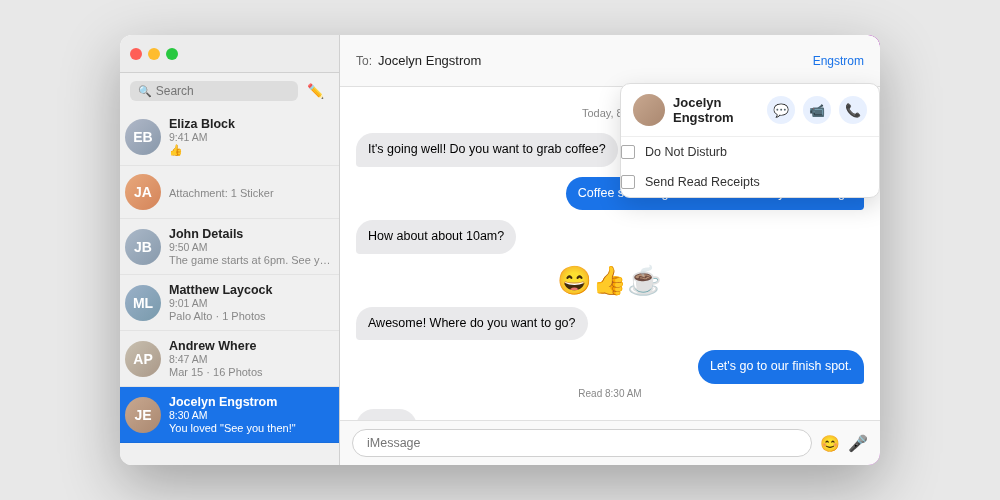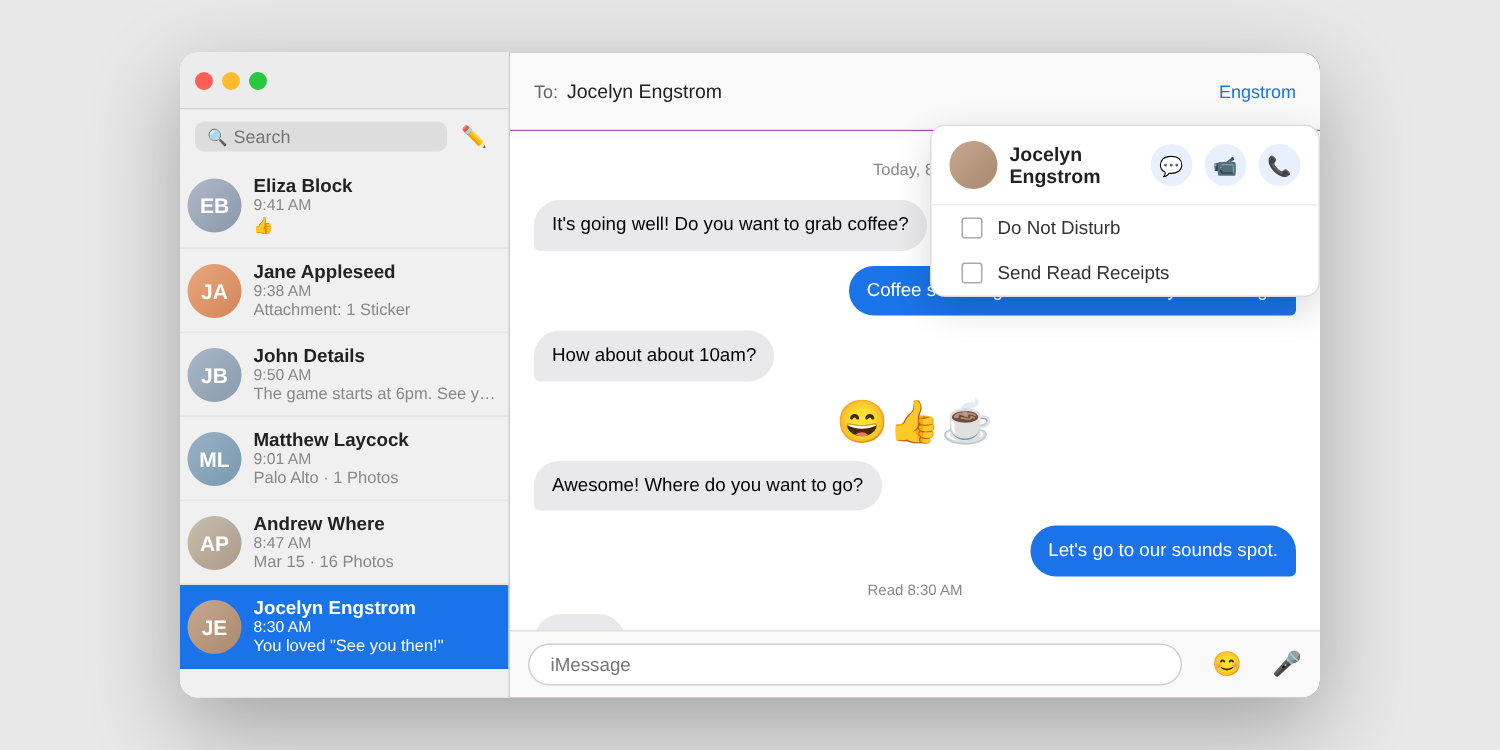--- a/index.html
+++ b/index.html
@@ -169,21 +169,21 @@
     .msg-bubble.incoming { background: #e9e9eb; color: #000; border-bottom-left-radius: 4px; }
     .msg-bubble.outgoing { background: #1a73e8; color: #fff; border-bottom-right-radius: 4px; }
     .emoji-row { text-align: center; font-size: 28px; }
     .read-receipt { text-align: center; font-size: 10px; color: #888; margin-top: -6px; }
     .reaction-wrap { position: relative; display: inline-block; }
     .chat-input-area {
       padding: 8px 12px;
       border-top: 1px solid #e0e0e0;
       display: flex;
       align-items: center;
-      gap: 20px;
+      gap: 8px;
       background: #f9f9f9;
     }
     .chat-input {
       flex: 1;
       background: #fff;
       border: 1px solid #d0d0d0;
       border-radius: 18px;
       padding: 6px 14px;
       font-size: 12.5px;
       color: #aaa;
@@ -231,21 +231,21 @@
       display: flex;
       align-items: center;
       justify-content: center;
       cursor: pointer;
       font-size: 13px;
       border: none;
     }
     .popover-option {
       display: flex;
       align-items: center;
-      padding: 8px 20px;
+      padding: 8px 0;
       gap: 10px;
       cursor: pointer;
     }
     .popover-checkbox {
       width: 14px;
       height: 14px;
       border: 1.5px solid #aaa;
       border-radius: 2px;
       flex-shrink: 0;
     }
@@ -276,24 +276,20 @@
       <div class="contact-header">
         <span class="contact-name">Eliza Block</span>
         <span class="contact-time">9:41 AM</span>
       </div>
       <div class="contact-preview">👍</div>
     </div>
   </div>
         <div class="contact-item">
     <div class="avatar avatar-jane">JA</div>
     <div class="contact-info">
-      <div class="contact-header">
-        <span class="contact-name">Jane Appleseed</span>
-        <span class="contact-time">9:38 AM</span>
-      </div>
       <div class="contact-preview">Attachment: 1 Sticker</div>
     </div>
   </div>
         <div class="contact-item">
     <div class="avatar avatar-john">JB</div>
     <div class="contact-info">
       <div class="contact-header">
         <span class="contact-name">John Details</span>
         <span class="contact-time">9:50 AM</span>
       </div>
@@ -349,21 +345,21 @@
           <div class="msg-bubble outgoing">Coffee sounds great! What time are you thinking?</div>
         </div>
         <div class="msg-row incoming">
           <div class="msg-bubble incoming">How about about 10am?</div>
         </div>
         <div class="emoji-row">😄👍☕</div>
         <div class="msg-row incoming">
           <div class="msg-bubble incoming">Awesome! Where do you want to go?</div>
         </div>
         <div class="msg-row outgoing">
-          <div class="msg-bubble outgoing">Let's go to our sounds spot.</div>
+          <div class="msg-bubble outgoing">Let's go to our finish spot.</div>
         </div>
         <div class="read-receipt">Read 8:30 AM</div>
         <div class="msg-row incoming">
           <div class="reaction-wrap">
             <div class="msg-bubble incoming">See you then!</div>
           </div>
         </div>
       </div>
 
     <div class="chat-input-area">

